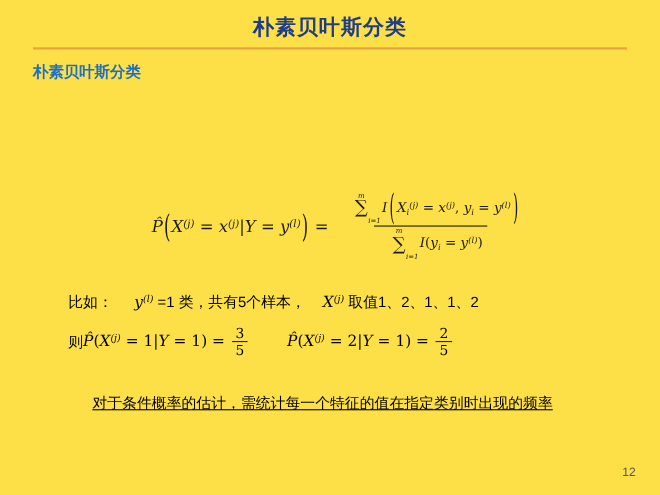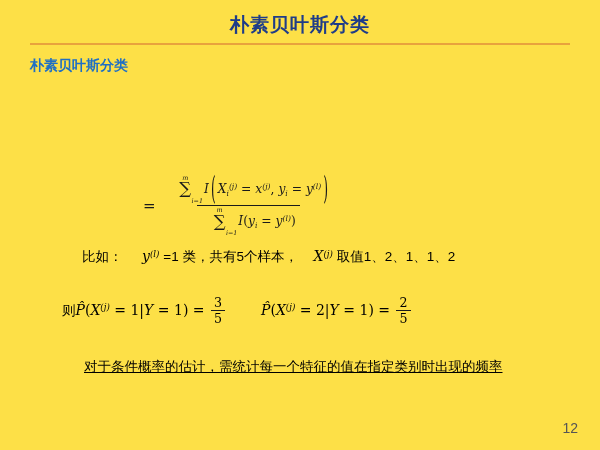--- a/index.html
+++ b/index.html
@@ -138,24 +138,23 @@
   }
   .bigop .sym {
     font-size: 1.35em;
   }
   .bigop .bot {
     font-size: 0.52em;
     font-style: italic;
     padding-left: 24px;
   }
   .line-example {
-    top: 245px;
+    top: 264px;
     left: 62px;
     white-space: nowrap;
-    margin-left: 20px;
   }
   .mathinline {
     font-family: "DejaVu Serif", serif;
     font-style: italic;
     font-size: 14px;
   }
   .line-result {
     position: absolute;
     top: 295px;
     left: 62px;
@@ -172,37 +171,40 @@
   .line-tail {
     top: 356px;
     left: 62px;
     width: 470px;
     text-decoration: underline;
   }
   .page-number {
     position: absolute;
     right: 22px;
     bottom: 14px;
-    font-size: 14px;
+    font-size: 11px;
     color: #555555;
   }
   .nowrap { white-space: nowrap; }
 </style>
 </head>
 <body>
 
 <div class="slide">
 
   <div class="slide-title">朴素贝叶斯分类</div>
   <div class="title-rule"></div>
 
   <div class="section-heading">朴素贝叶斯分类</div>
 
 
   <div class="formula-main">
+    <span class="nowrap">
+      <span class="italic">P̂</span><span class="paren-big">(</span><span class="italic">X</span><span class="sup">(j)</span> = <span class="italic">x</span><span class="sup">(j)</span>|<span class="italic">Y</span> = <span class="italic">y</span><span class="sup">(l)</span><span class="paren-big">)</span>
+    </span>
     <span style="margin:0 5px;">=</span>
     <span class="frac">
       <span class="num">
         <span class="bigop">
             <span class="top">m</span>
             <span class="sym">∑</span>
             <span class="bot">i=1</span>
           </span><span class="italic">I</span><span class="paren-huge">(</span><span class="italic">X</span><span class="sub">i</span><span class="sup">(j)</span> = <span class="italic">x</span><span class="sup">(j)</span>, <span class="italic">y</span><span class="sub">i</span> = <span class="italic">y</span><span class="sup">(l)</span><span class="paren-huge">)</span>
       </span>
       <span class="den">

